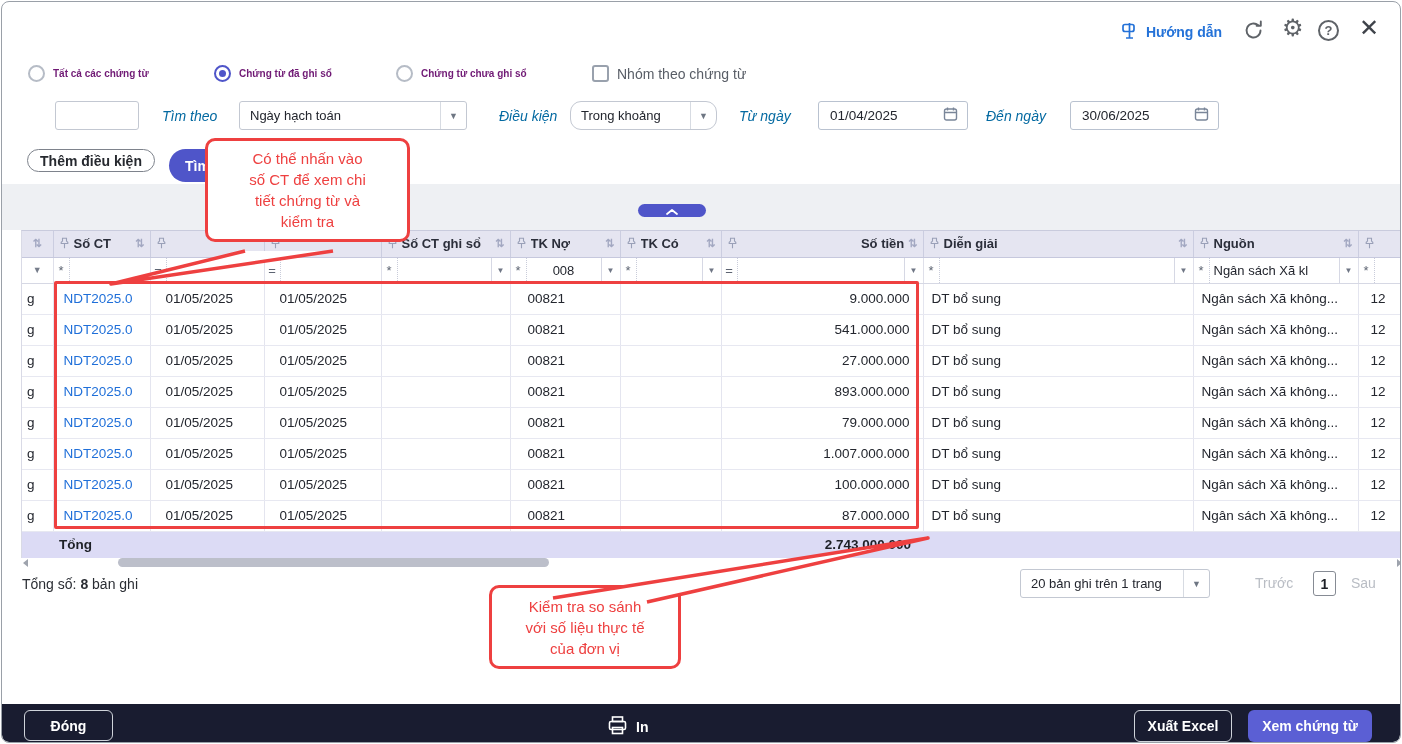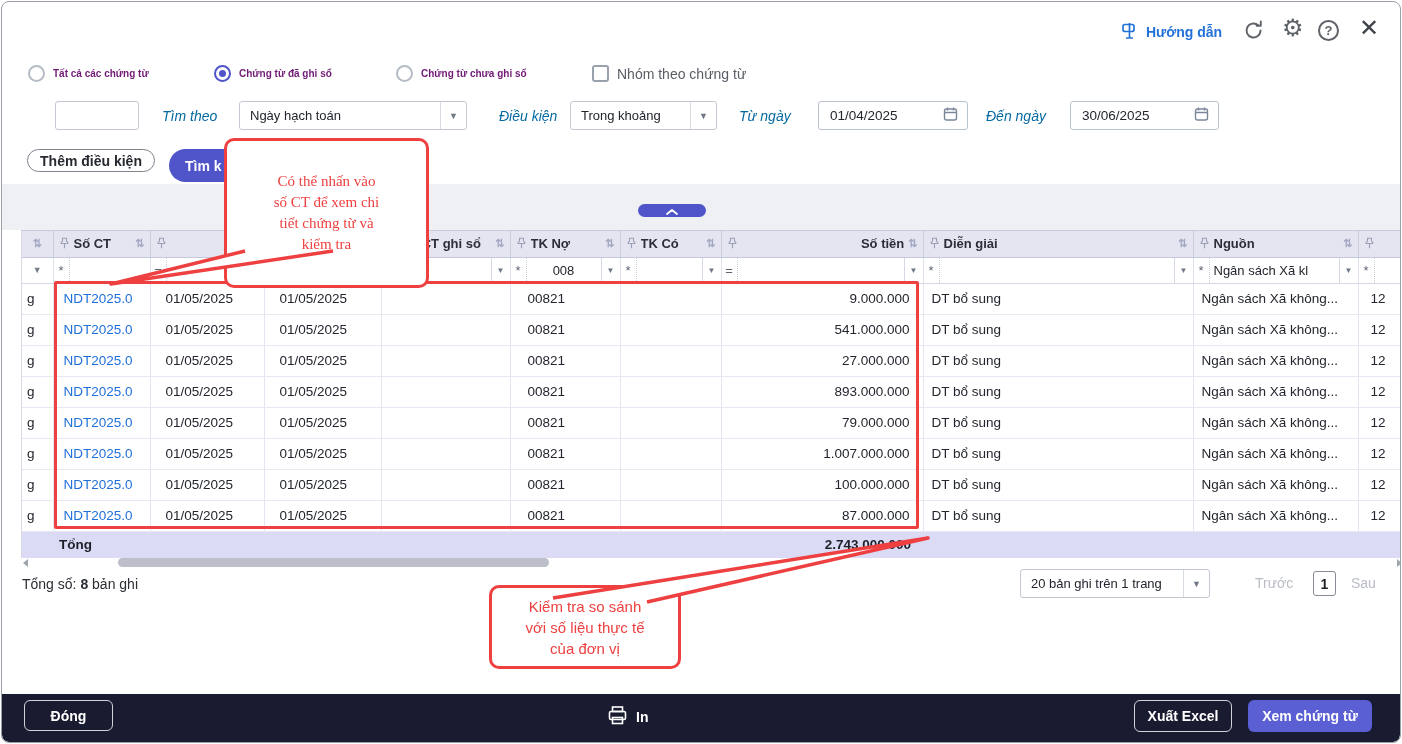--- a/index.html
+++ b/index.html
@@ -83,26 +83,26 @@
 
   
   .totals{left:20px;top:574px;font-size:14px;color:#2a2d33;}
   .pagesize{left:1018px;top:567px;width:190px;}
   .pg-dis{top:573px;font-size:14px;color:#b9bdc4;}
   .pg-num{left:1311px;top:569px;width:23px;height:25px;border:1px solid #868b94;border-radius:3px;display:flex;align-items:center;justify-content:center;font-size:14px;font-weight:700;color:#1d2026;background:#fff;cursor:pointer;}
 
   
   .hl-rect{left:52px;top:279px;width:865px;height:248px;border:3px solid var(--red);border-radius:2px;z-index:30;pointer-events:none;}
   .bubble{background:#fff;border:3px solid var(--red);border-radius:10px;color:var(--red);font-size:15px;line-height:21px;text-align:center;z-index:35;display:flex;flex-direction:column;justify-content:center;}
-  .bubble1{left:222px;top:136px;width:205px;height:150px;font-family:Liberation Serif, serif;}
+  .bubble1{left:203px;top:136px;width:205px;height:104px;}
   .bubble2{left:487px;top:583px;width:192px;height:84px;}
   .tails{left:0;top:0;width:1402px;height:744px;z-index:40;pointer-events:none;}
 
   
-  .footer{left:0;right:0;bottom:0;height:48px;background:var(--footer-bg);border-radius:0 0 7px 7px;}
+  .footer{left:0;right:0;bottom:0;height:38px;background:var(--footer-bg);border-radius:0 0 7px 7px;}
   .f-btn-outline{position:absolute;border:1.5px solid #cfd3da;border-radius:6px;background:transparent;color:#fff;font-size:14px;font-weight:700;display:flex;align-items:center;justify-content:center;cursor:pointer;}
   .f-btn-accent{position:absolute;border:none;border-radius:6px;background:#5b5fd4;color:#fff;font-size:14px;font-weight:700;display:flex;align-items:center;justify-content:center;cursor:pointer;}
   .print-group{position:absolute;left:605px;top:11px;display:flex;align-items:center;gap:8px;color:#fff;font-size:14px;font-weight:700;cursor:pointer;}
 </style>
 </head>
 <body>
 
 <div class="window">
 
   <div class="abs guide">
@@ -142,21 +142,21 @@
     <span class="check-label">Nhóm theo chứng từ</span>
   </div>
 
   <div class="abs txt-input" style="left:53px;top:99px;width:84px;"></div>
   <div class="abs flabel" style="left:160px;">Tìm theo</div>
   <div class="abs select" style="left:237px;top:99px;width:228px;">
     <span class="val">Ngày hạch toán</span>
     <span class="caret">▼</span>
   </div>
   <div class="abs flabel" style="left:497px;">Điều kiện</div>
-  <div class="abs select" style="left:568px;top:99px;width:147px;">
+  <div class="abs select" style="left:568px;top:99px;width:147px;border-radius:11px;">
     <span class="val">Trong khoảng</span>
     <span class="caret">▼</span>
   </div>
   <div class="abs flabel" style="left:737px;">Từ ngày</div>
   <div class="abs date-input" style="left:816px;top:99px;width:150px;">
     <span class="val">01/04/2025</span>
     <span><svg width="15" height="16" viewBox="0 0 15 16" fill="none">
           <rect x="1.5" y="3" width="12" height="11" rx="2" stroke="#7a8699" stroke-width="1.4"></rect>
           <path d="M4.5 1.5v3M10.5 1.5v3M1.5 6.5h12" stroke="#7a8699" stroke-width="1.4"></path>
         </svg></span>

